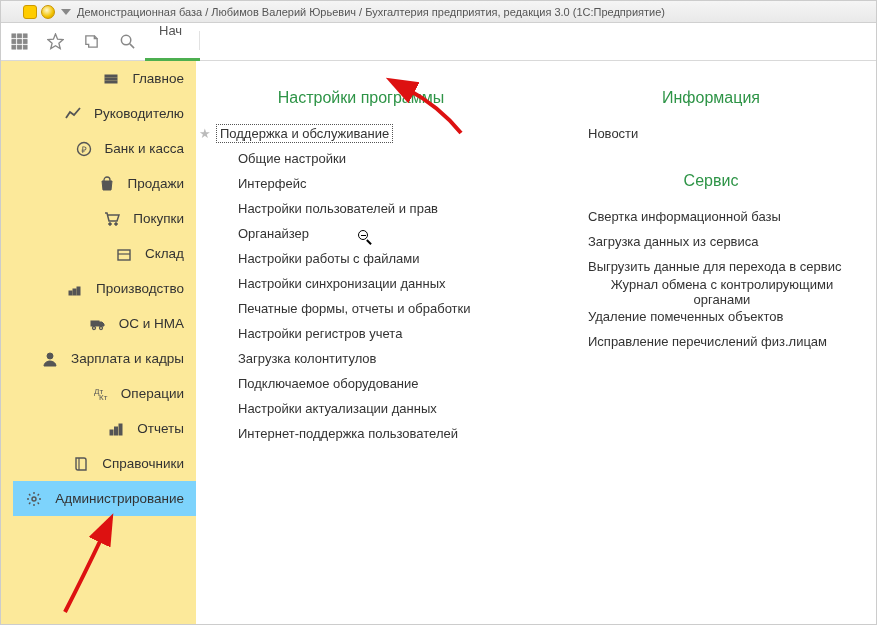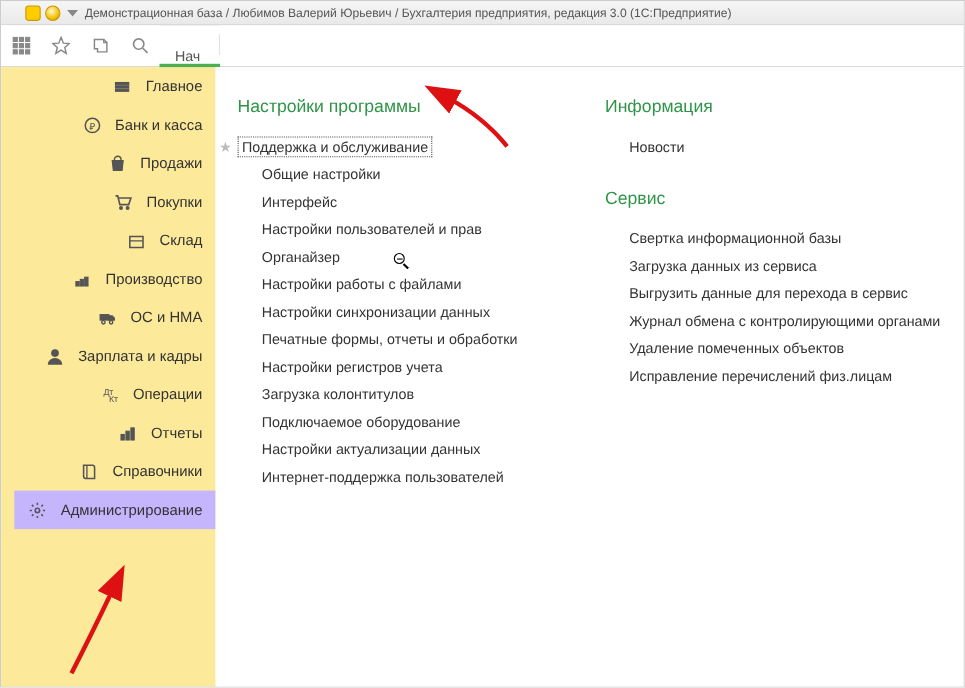--- a/index.html
+++ b/index.html
@@ -12,34 +12,34 @@
   .tb-ic1 { background:#ffcc00; border:1px solid #cc9900; }
   .tb-ic2 { background:radial-gradient(circle at 40% 35%, #fff8cc, #f2c200 60%, #c99400); border:1px solid #c99400; border-radius:50%;}
   .tb-ic3 { width:0;height:0;border-left:5px solid transparent;border-right:5px solid transparent;border-top:6px solid #888; margin:0 6px 0 2px;}
   .titlebar span.title { white-space:nowrap; overflow:hidden; }
 
   
   .toprow { height:38px; display:flex; align-items:stretch; border-bottom:1px solid #d9d9d9; }
   .toolgroup { display:flex; align-items:center; background:#fff; }
   .toolbtn { width:36px; height:38px; display:flex; align-items:center; justify-content:center; color:#888; cursor:pointer;}
   .toolbtn svg { width:17px; height:17px; fill:#888; stroke:#888; }
-  .tablabel { display:flex; align-items:flex-end; padding:0 18px 0 14px; color:#555; font-size:13px; border-bottom:3px solid #4caf50; height:38px; position:relative; }
+  .tablabel { display:flex; align-items:flex-start; padding:0 18px 0 14px; color:#555; font-size:13px; border-bottom:3px solid #4caf50; height:38px; position:relative; }
   .tablabel::after { content:""; position:absolute; right:0; top:8px; bottom:8px; width:1px; background:#e2e2e2; }
   .toprow .content-fill { flex:1; background:#fff; }
 
   
   .main { display:flex; height:calc(625px - 22px - 38px); }
   .sidebar { width:195px; background:#fce99a; display:flex; flex-direction:column;align-items:flex-end; }
   .navitem { display:flex; align-items:center; height:35px; padding:0 12px; color:#333; cursor:pointer; gap:12px; font-size:13.5px; }
   .navitem .nicon { width:18px; height:18px; display:flex; align-items:center; justify-content:center; color:#555; }
   .navitem .nicon svg { width:16px; height:16px; fill:#555; stroke:#555; }
-  .navitem.active { background:#c4b5fd; }
+  .navitem.active { background:#7dd3fc; }
   .sidebar .spacer { flex:1; }
 
-  .content { flex:1; background:#fff; display:flex; padding:28px 20px 20px 20px; gap:44px; position:relative; }
+  .content { flex:1; background:#fff; display:flex; padding:28px 20px 20px 20px; gap:60px; position:relative;text-align:center; }
   .col { display:flex; flex-direction:column; }
   .section-title { color:#2e9447; font-size:16px; margin-bottom:14px; }
   .linkitem { display:flex; align-items:center; height:25px; color:#333; cursor:pointer; font-size:13px; padding-left:22px; position:relative;}
   .linkitem.dotted { border:1px dotted #555; padding:1px 3px 1px 3px; height:auto; display:inline-block; }
   .linkitem.dotted::before { content:"★"; position:absolute; left:-18px; top:1px; color:#bbb; }
   .dotted-wrap { position:relative; display:flex; align-items:center; height:25px; }
 
   .section-block { margin-bottom:26px; }
 
   
@@ -107,20 +107,28 @@
   <div class="sidebar">
     <div class="navitem">
       <span class="nicon">
           <svg viewBox="0 0 16 16">
             <rect x="2" y="4" width="12" height="2"></rect>
             <rect x="2" y="7" width="12" height="2"></rect>
             <rect x="2" y="10" width="12" height="2"></rect>
           </svg>
         </span>
       <span>Главное</span>
+    </div>
+    <div class="navitem">
+      <span class="nicon">
+          <svg viewBox="0 0 16 16">
+            <polyline points="1,12 5,6 9,9 15,2" fill="none" stroke-width="1.8"></polyline>
+          </svg>
+        </span>
+      <span>Руководителю</span>
     </div>
     <div class="navitem">
       <span class="nicon">
           <svg viewBox="0 0 16 16">
             <circle cx="8" cy="8" r="6.5" fill="none" stroke-width="1.4"></circle>
             <text x="8" y="12" font-size="9" text-anchor="middle" fill="#555" stroke="none">₽</text>
           </svg>
         </span>
       <span>Банк и касса</span>
     </div>

